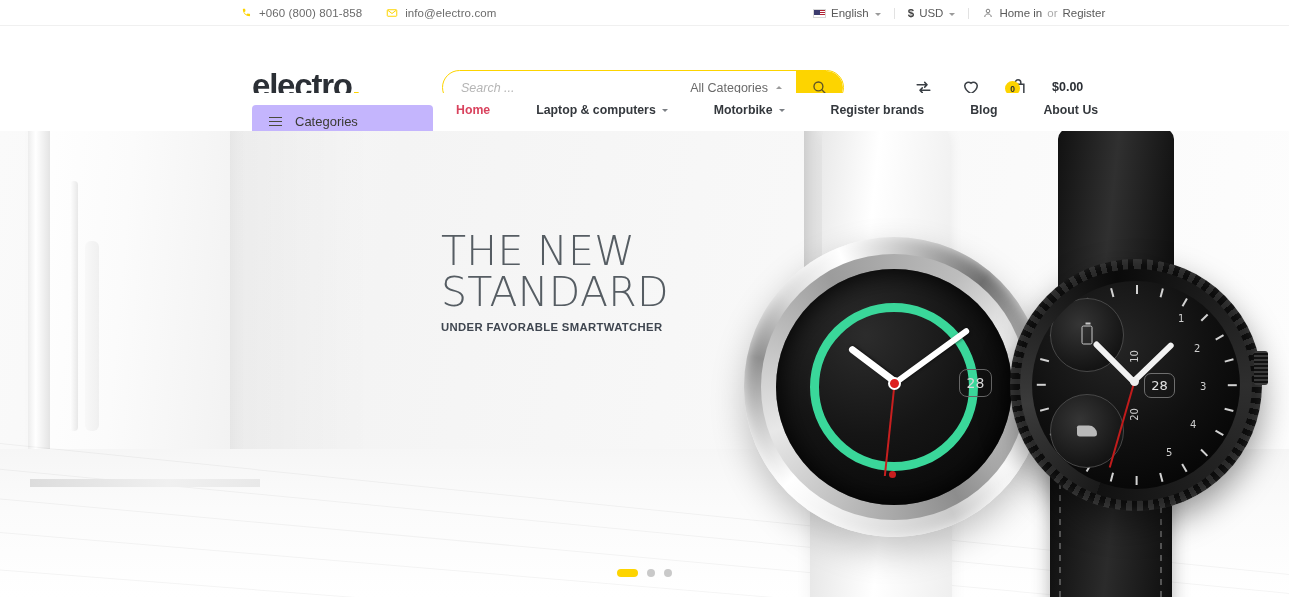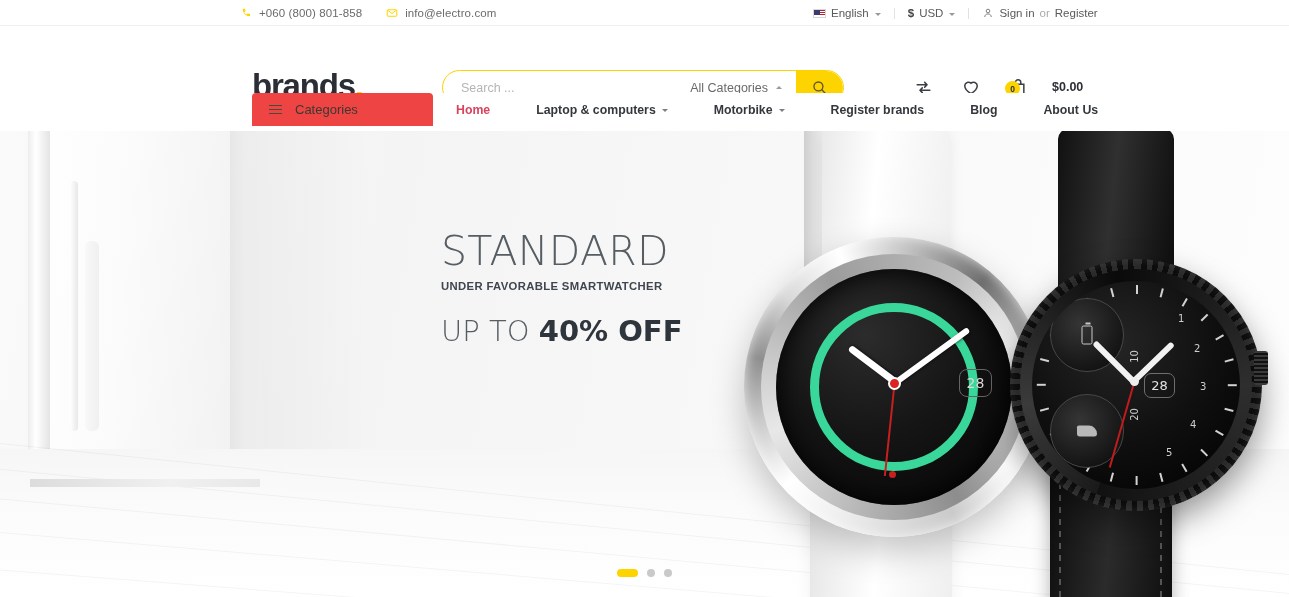--- a/index.html
+++ b/index.html
@@ -55,21 +55,21 @@
 
   .searchwrap {
     position: absolute; left: 442px; top: 44px;
     width: 402px; height: 35px;
     border: 1.6px solid #fdd400; border-radius: 18px;
     background: #fff; display: flex; align-items: center; overflow: hidden;
   }
   .search-input {
     border: 0; outline: 0; background: transparent;
     font-family: "Liberation Sans", sans-serif; font-size: 12.5px;
-    color: #555; padding-left: 18px; flex: 1; height: 100%;
+    color: #555; padding-left: 18px; flex: 1; height: 100%; font-style: italic;
   }
   .search-input::placeholder { color: #b5b5b5; }
   .catsel {
     display: flex; align-items: center; gap: 8px;
     font-size: 12.5px; color: #6a6a6a; padding-right: 14px; white-space: nowrap;
     cursor: pointer;
   }
   .caret-up {
     width: 0; height: 0; border-left: 3.2px solid transparent; border-right: 3.2px solid transparent;
     border-bottom: 3.6px solid #9a9a9a;
@@ -88,22 +88,22 @@
     width: 15px; height: 15px; border-radius: 50%;
     background: #fdd400; color: #2b2f35;
     font-size: 8.5px; font-weight: bold;
     display: flex; align-items: center; justify-content: center;
   }
   .carttotal { font-size: 12.5px; font-weight: bold; color: #2b2f35; margin-left: 11px; white-space: nowrap; }
 
   
   .nav { height: 38px; background: #fff; position: relative; }
   .catbtn {
-    position: absolute; left: 252px; top: 0;
-    width: 181px; height: 33px; background: #ef4444;
+    position: absolute; left: 252px; top: 12px;
+    width: 181px; height: 33px; background: #c4b5fd;
     border-radius: 4px 4px 0 0;
     display: flex; align-items: center; gap: 13px;
     padding-left: 17px; cursor: pointer;
     font-size: 13px; color: #3a3a32; font-weight: 500;
   }
   .burger { display: flex; flex-direction: column; gap: 2.5px; }
   .burger i { width: 13px; height: 1.6px; background: #4a4a3c; display: block; }
   .navlist {
     position: absolute; left: 441px; top: 0; height: 33px;
     display: flex; align-items: center; gap: 16px;
@@ -402,29 +402,29 @@
         <span class="dollar">$</span>
         <span>USD</span>
         <span class="caret-dn"></span>
       </div>
       <span class="tb-sep"></span>
       <div class="tb-r">
         <svg width="12" height="12" viewBox="0 0 24 24">
           <circle cx="12" cy="8" r="3.6" fill="none" stroke="#6a6a6a" stroke-width="1.7"></circle>
           <path d="M5.5 20c0-3.8 2.9-6.2 6.5-6.2s6.5 2.4 6.5 6.2" fill="none" stroke="#6a6a6a" stroke-width="1.7"></path>
         </svg>
-        <span>Sign in</span>
+        <span>Home in</span>
         <span class="muted">or</span>
         <span>Register</span>
       </div>
     </div>
   </div>
 
   <div class="header">
-    <div class="logo"><span>brands</span><span class="dot">.</span></div>
+    <div class="logo"><span>electro</span><span class="dot">.</span></div>
 
     <div class="searchwrap">
       <input class="search-input" type="text" placeholder="Search ..." style="">
       <div class="catsel">
         <span>All Categories</span>
         <span class="caret-up"></span>
       </div>
       <button class="searchbtn">
         <svg width="17" height="17" viewBox="0 0 24 24">
           <circle cx="10.5" cy="10.5" r="6.3" fill="none" stroke="#5d5326" stroke-width="1.9"></circle>
@@ -581,23 +581,23 @@
 
         <div class="wb-date">28</div>
         <div class="wb-hand-h"></div>
         <div class="wb-hand-m"></div>
         <div class="wb-hand-s"></div>
         <div class="wb-hub"></div>
       </div>
     </div>
 
     <div class="hero-txt">
+      <div class="h-line1">THE NEW</div>
       <div class="h-line2">STANDARD</div>
       <div class="h-sub">UNDER FAVORABLE SMARTWATCHER</div>
-      <div class="h-off"><span>UP TO </span><b>40% OFF</b></div>
     </div>
 
     <div class="dots">
       <span class="dot-pill"></span>
       <span class="dot-sm"></span>
       <span class="dot-sm"></span>
     </div>
   </div>
 </div>
 

